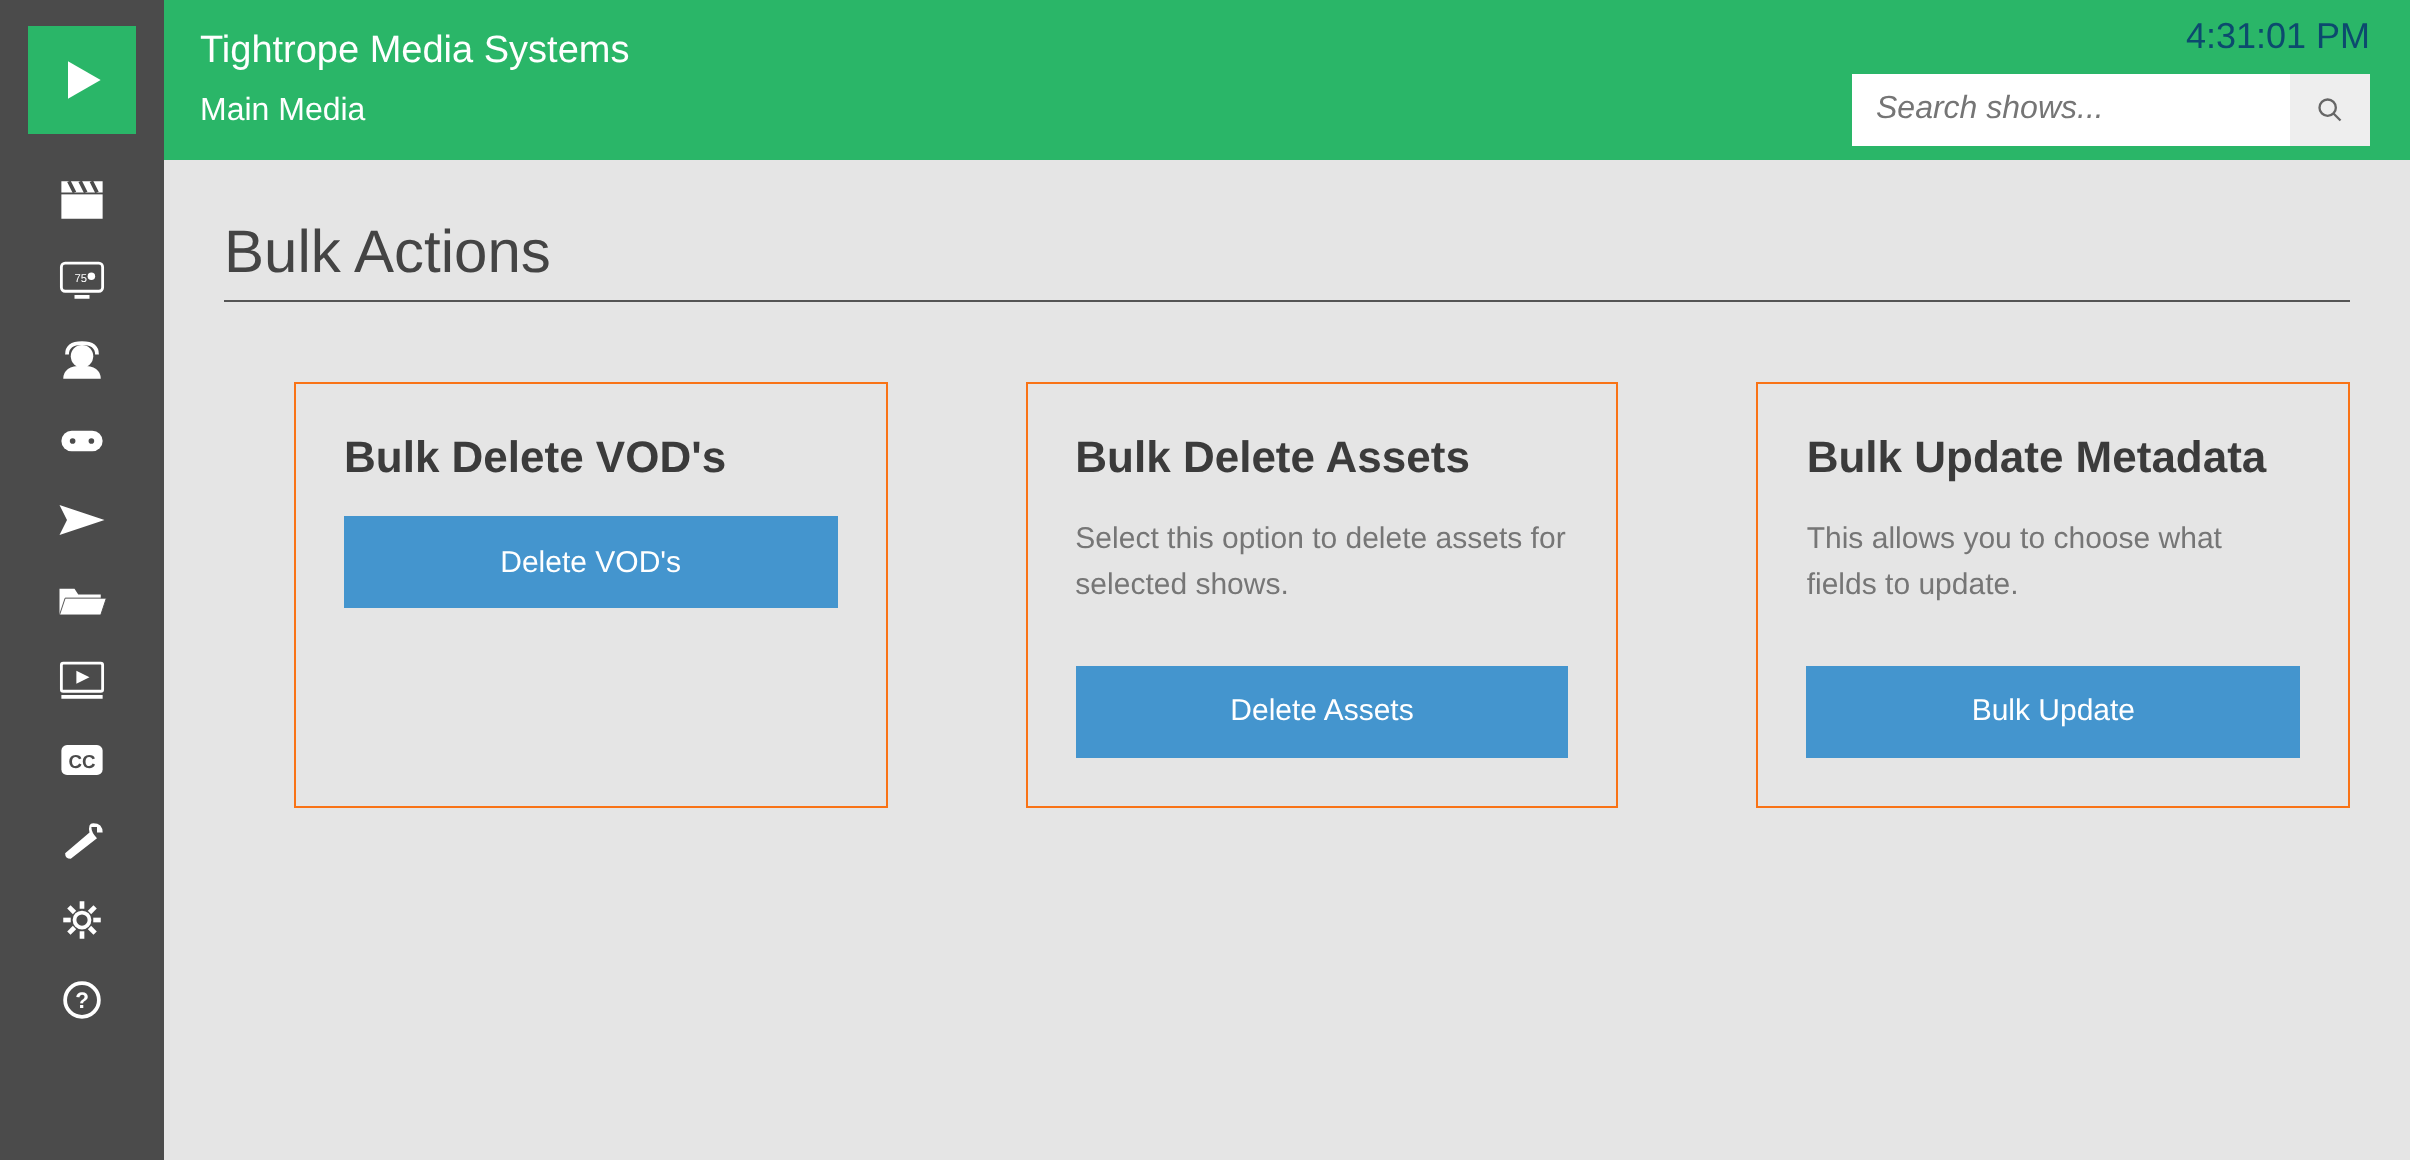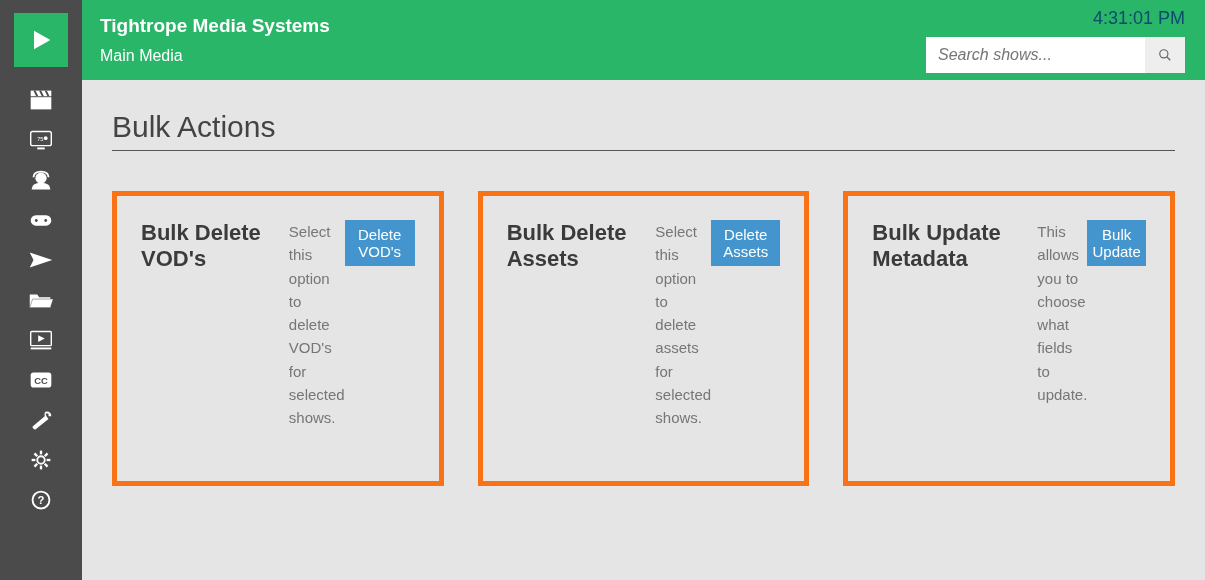--- a/index.html
+++ b/index.html
@@ -46,21 +46,21 @@
     .topbar {
       height: 80px;
       background: #2ab668;
       color: white;
       display: flex;
       align-items: center;
       justify-content: space-between;
       padding: 0 20px 0 18px;
     }
     .topbar-left { display: flex; flex-direction: column; }
-    .org-name { font-size: 19px; font-weight: 700; margin-bottom: 10px; }
+    .org-name { font-size: 19px; font-weight: 400; margin-bottom: 10px; }
     .menu-label { font-size: 16px; font-weight: 400; }
     .topbar-right { display: flex; flex-direction: column; align-items: flex-end; gap: 8px; }
     .clock { font-size: 18px; color: #0c4a6e; }
     .search-group { display: flex; }
     .search-input {
       width: 219px;
       height: 36px;
       border: none;
       padding: 0 12px;
       font-size: 16px;
@@ -90,24 +90,25 @@
       border-bottom: 1px solid #555;
       padding-bottom: 6px;
       margin-bottom: 40px;
     }
     .cards {
       display: flex;
       gap: 34px;
     }
     .card {
       flex: 1;
-      border: 5px solid #f97316;
+      border: 1px solid #f97316;
       padding: 24px;
       display: flex;
-      flex-direction: row;
+      flex-direction: column;
+      margin-left: 35px;
     }
     .card-title {
       font-size: 22px;
       font-weight: 600;
       color: #3b3b3b;
       margin-bottom: 16px;
     }
     .card-desc {
       font-size: 15px;
       color: #767676;
@@ -234,21 +235,20 @@
         </button>
       </div>
     </div>
   </div>
 
   <div class="content">
     <h1 class="page-title">Bulk Actions</h1>
     <div class="cards">
       <div class="card">
         <div class="card-title">Bulk Delete VOD's</div>
-        <div class="card-desc">Select this option to delete VOD's for selected shows.</div>
         <button class="card-btn">Delete VOD's</button>
       </div>
       <div class="card">
         <div class="card-title">Bulk Delete Assets</div>
         <div class="card-desc">Select this option to delete assets for selected shows.</div>
         <button class="card-btn">Delete Assets</button>
       </div>
       <div class="card">
         <div class="card-title">Bulk Update Metadata</div>
         <div class="card-desc">This allows you to choose what fields to update.</div>

